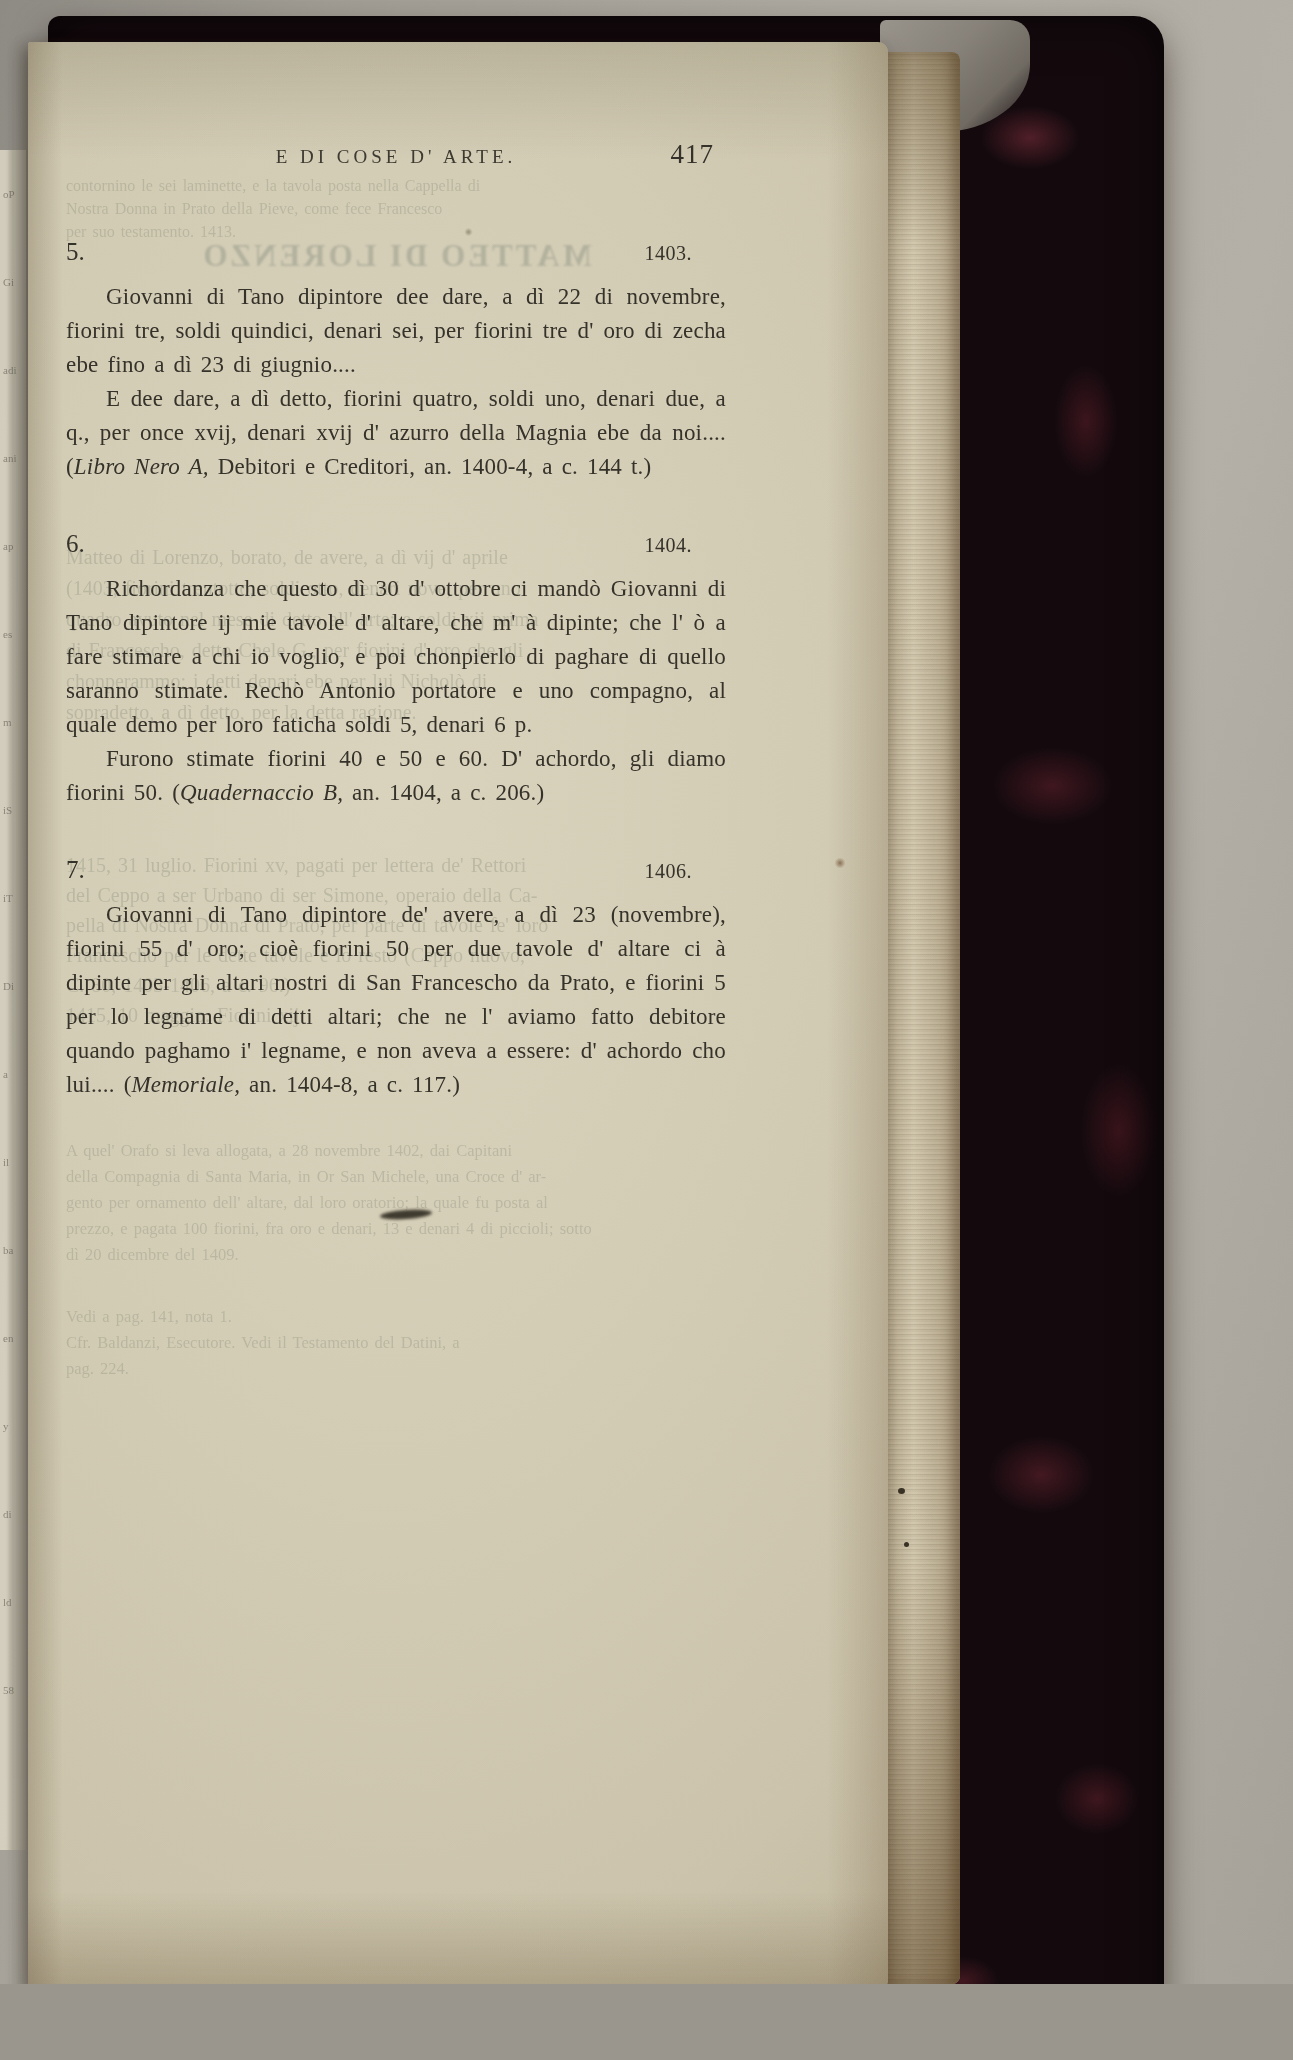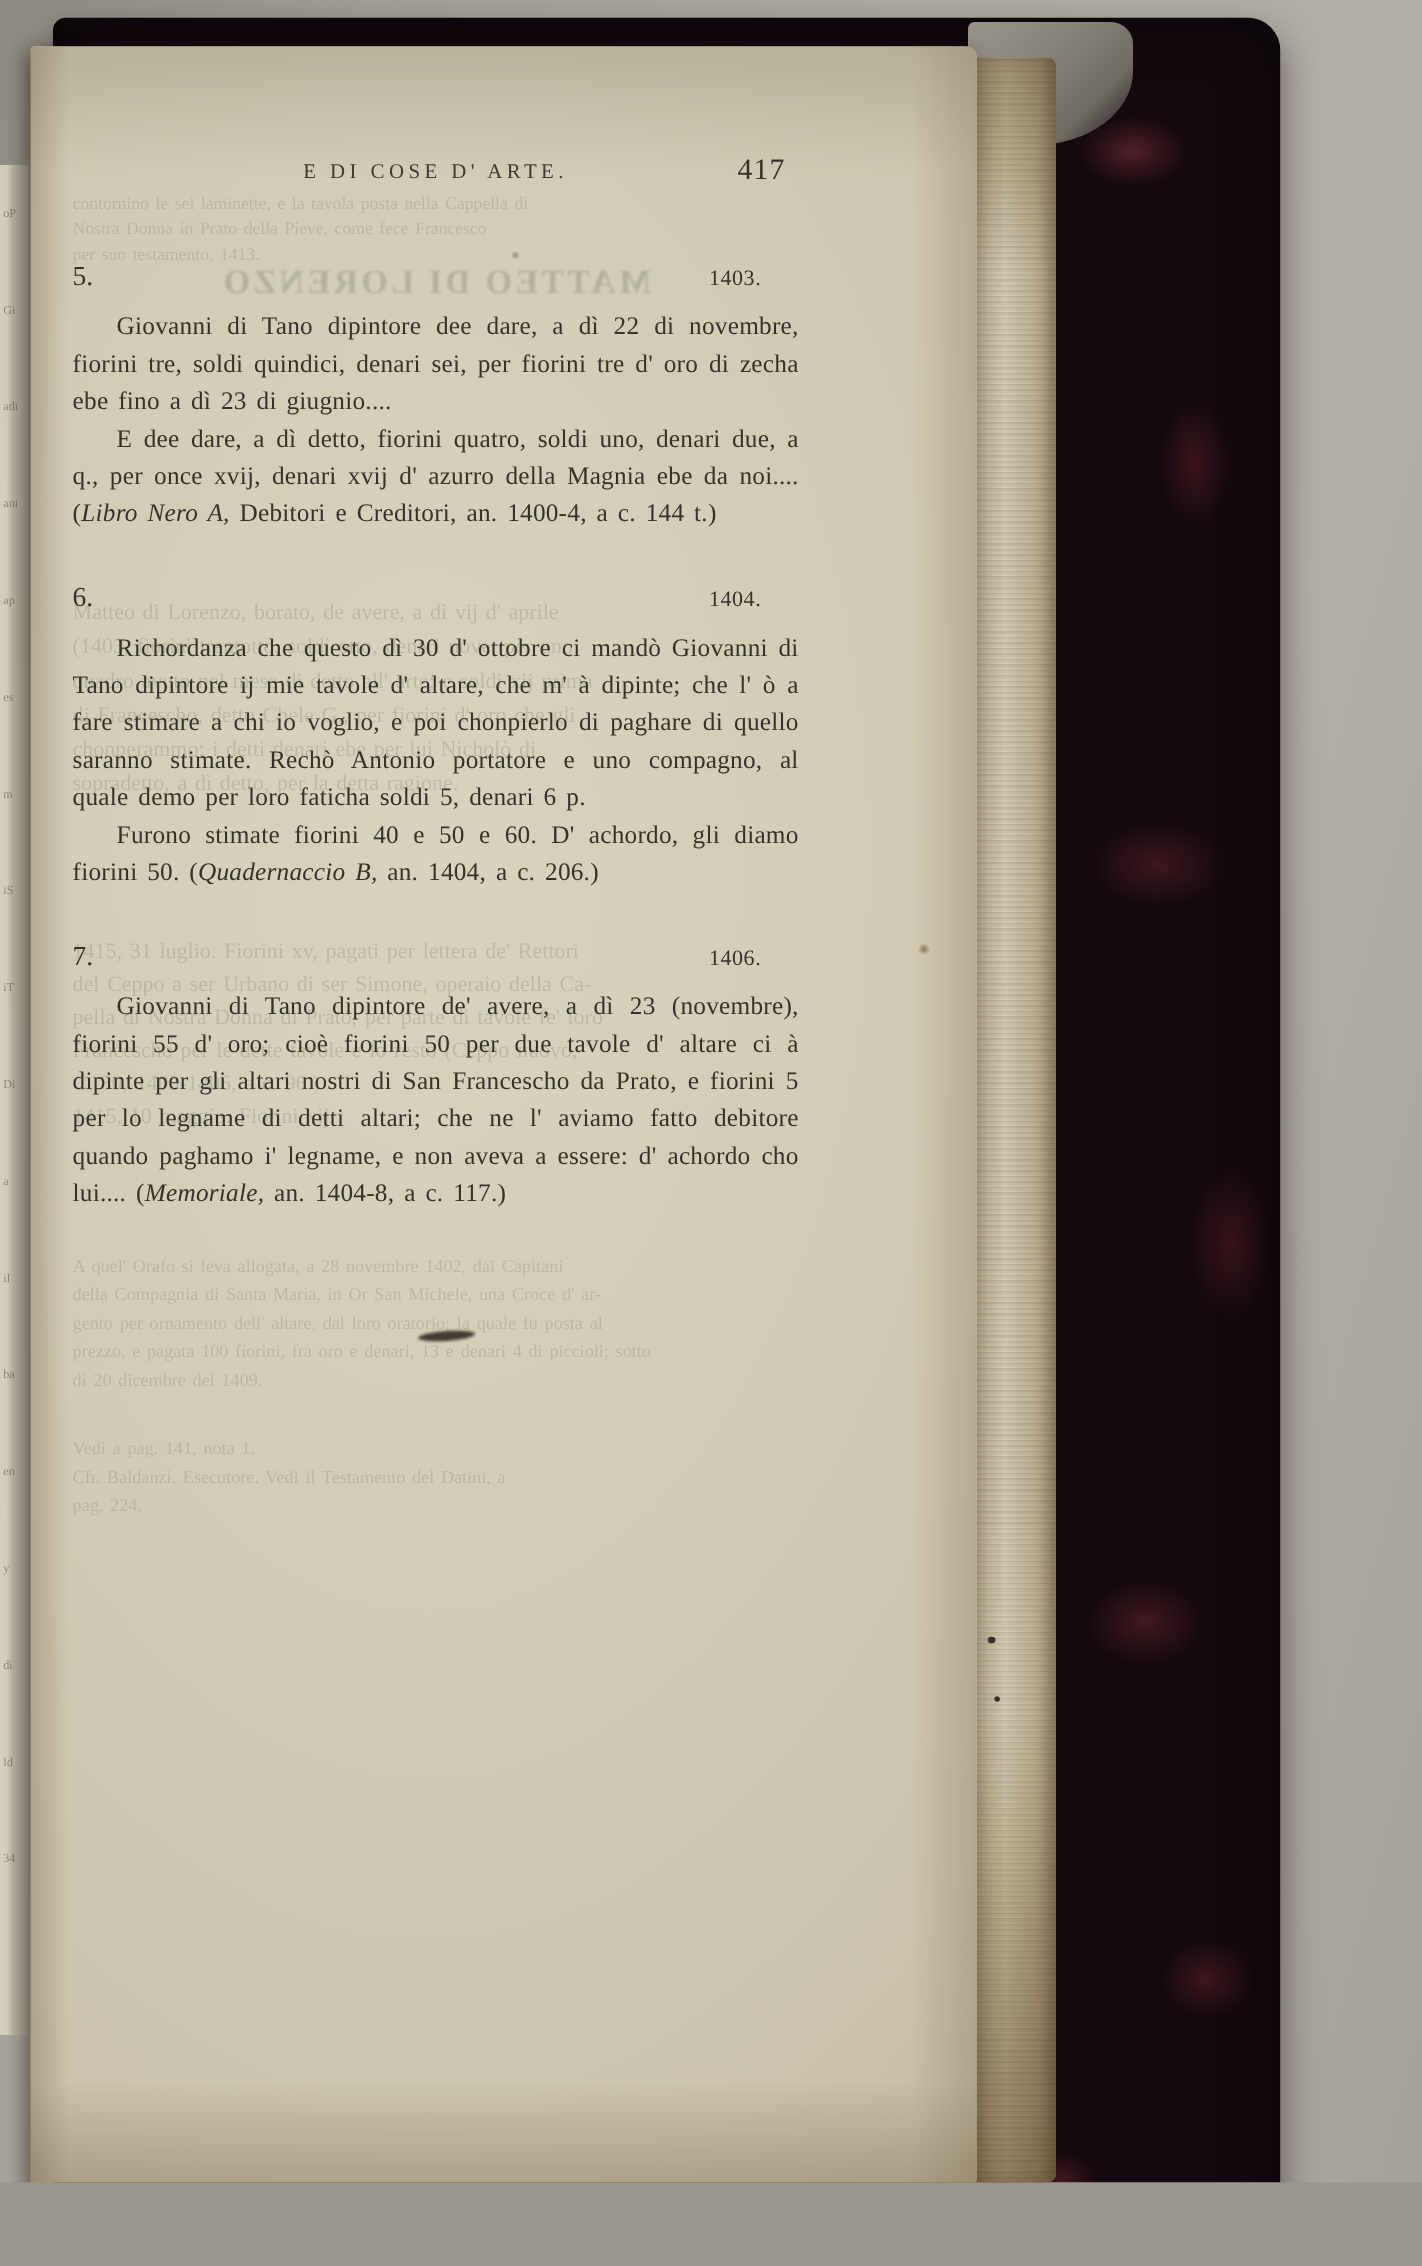--- a/index.html
+++ b/index.html
@@ -123,21 +123,21 @@
       <div class="bl">iS</div>
       <div class="bl">iT</div>
       <div class="bl">Di</div>
       <div class="bl">a</div>
       <div class="bl">il</div>
       <div class="bl">ba</div>
       <div class="bl">en</div>
       <div class="bl">y</div>
       <div class="bl">di</div>
       <div class="bl">ld</div>
-      <div class="bl">34</div>
+      <div class="bl">58</div>
     </div>
 
   <div class="page">
 
     <div class="bleed bleed-a">
         <div class="bl">contornino le sei laminette, e la tavola posta nella Cappella di</div>
         <div class="bl">Nostra Donna in Prato della Pieve, come fece Francesco</div>
         <div class="bl">per suo testamento.          1413.</div>
       </div>
     <div class="bleed-title">MATTEO DI LORENZO</div>

